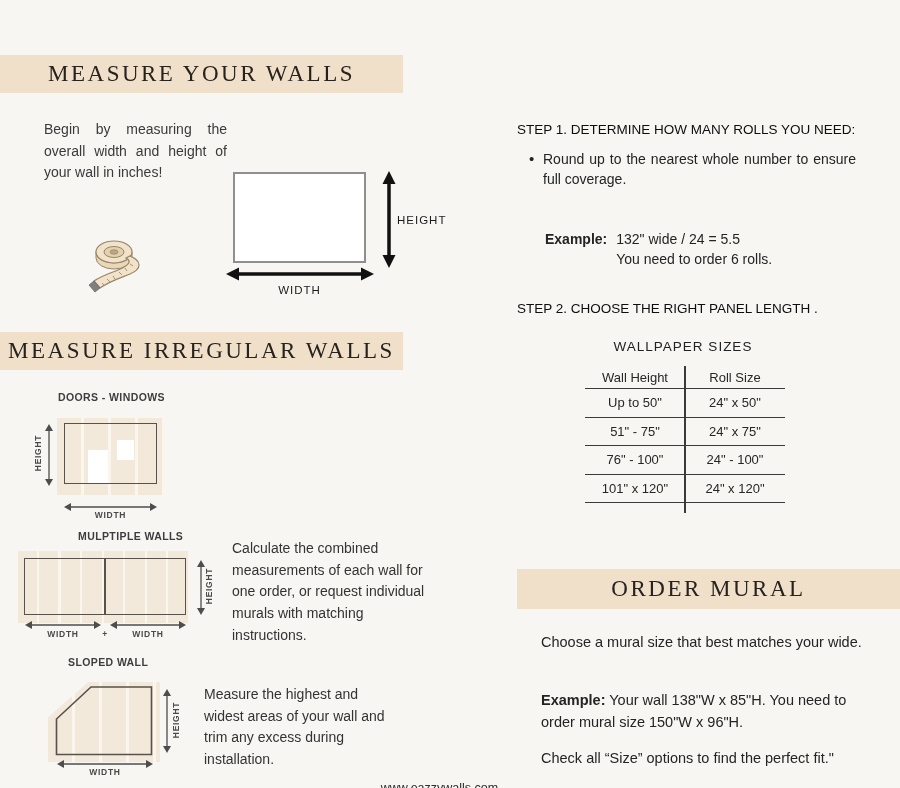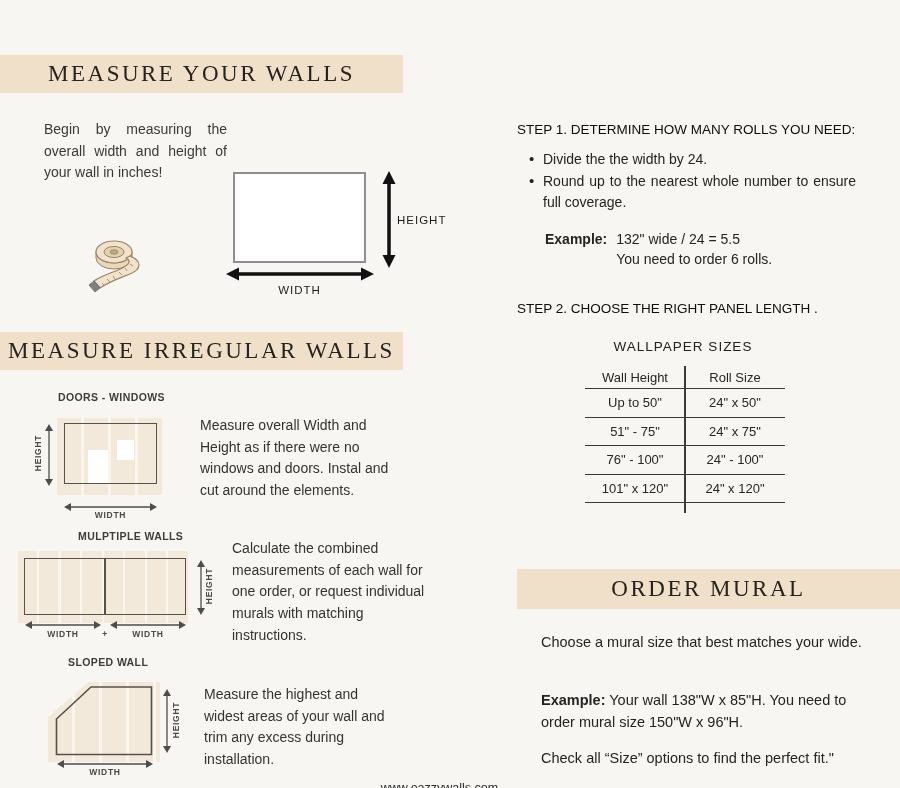--- a/index.html
+++ b/index.html
@@ -133,21 +133,20 @@
       <polygon points="5,62 1,55 9,55" fill="#4d4d4d"></polygon>
     </svg>
     <span class="abs dim-label rot" style="left:-14px;top:35px;width:44px">HEIGHT</span>
     <svg class="abs" style="left:34px;top:89px" width="93" height="10" viewBox="0 0 93 10">
       <line x1="4" y1="5" x2="89" y2="5" stroke="#4d4d4d" stroke-width="1.3"></line>
       <polygon points="0,5 7,1 7,9" fill="#4d4d4d"></polygon>
       <polygon points="93,5 86,1 86,9" fill="#4d4d4d"></polygon>
     </svg>
     <span class="abs dim-label" style="left:34px;top:97px;width:93px">WIDTH</span>
   </div>
-  <div class="abs side-text textB">Measure overall Width and Height as if there were no windows and doors. Instal and cut around the elements.</div>
 
   <span class="abs mini-label labelC">MULPTIPLE WALLS</span>
   <div class="abs diagC">
     <div class="panels-wide" style="left:4px;top:4px;width:172px;height:72px"></div>
     <div class="outline" style="left:10px;top:11px;width:162px;height:57px"></div>
     <div class="abs" style="left:90px;top:11px;width:2px;height:57px;background:#57524b"></div>
     <svg class="abs" style="left:182px;top:13px" width="10" height="55" viewBox="0 0 10 55">
       <line x1="5" y1="4" x2="5" y2="51" stroke="#4d4d4d" stroke-width="1.3"></line>
       <polygon points="5,0 1,7 9,7" fill="#4d4d4d"></polygon>
       <polygon points="5,55 1,48 9,48" fill="#4d4d4d"></polygon>
@@ -187,21 +186,20 @@
       <polygon points="96,5 89,1 89,9" fill="#4d4d4d"></polygon>
     </svg>
     <span class="abs dim-label" style="left:17px;top:92px;width:96px">WIDTH</span>
   </div>
   <div class="abs side-text textD">Measure the highest and widest areas of your wall and trim any excess during installation.</div>
 
 
   <div class="abs step-heading step1-heading">STEP 1. DETERMINE HOW MANY ROLLS YOU NEED:</div>
 
   <ul class="abs bullets">
-    <li>Divide the the width by 24.</li>
     <li class="justify">Round up to the nearest whole number to ensure full coverage.</li>
   </ul>
 
   <div class="abs example1">
     <span class="ex-label">Example:</span>
     <span>
       <span style="display:block">132" wide / 24 = 5.5</span>
       <span style="display:block">You need to order 6 rolls.</span>
     </span>
   </div>

